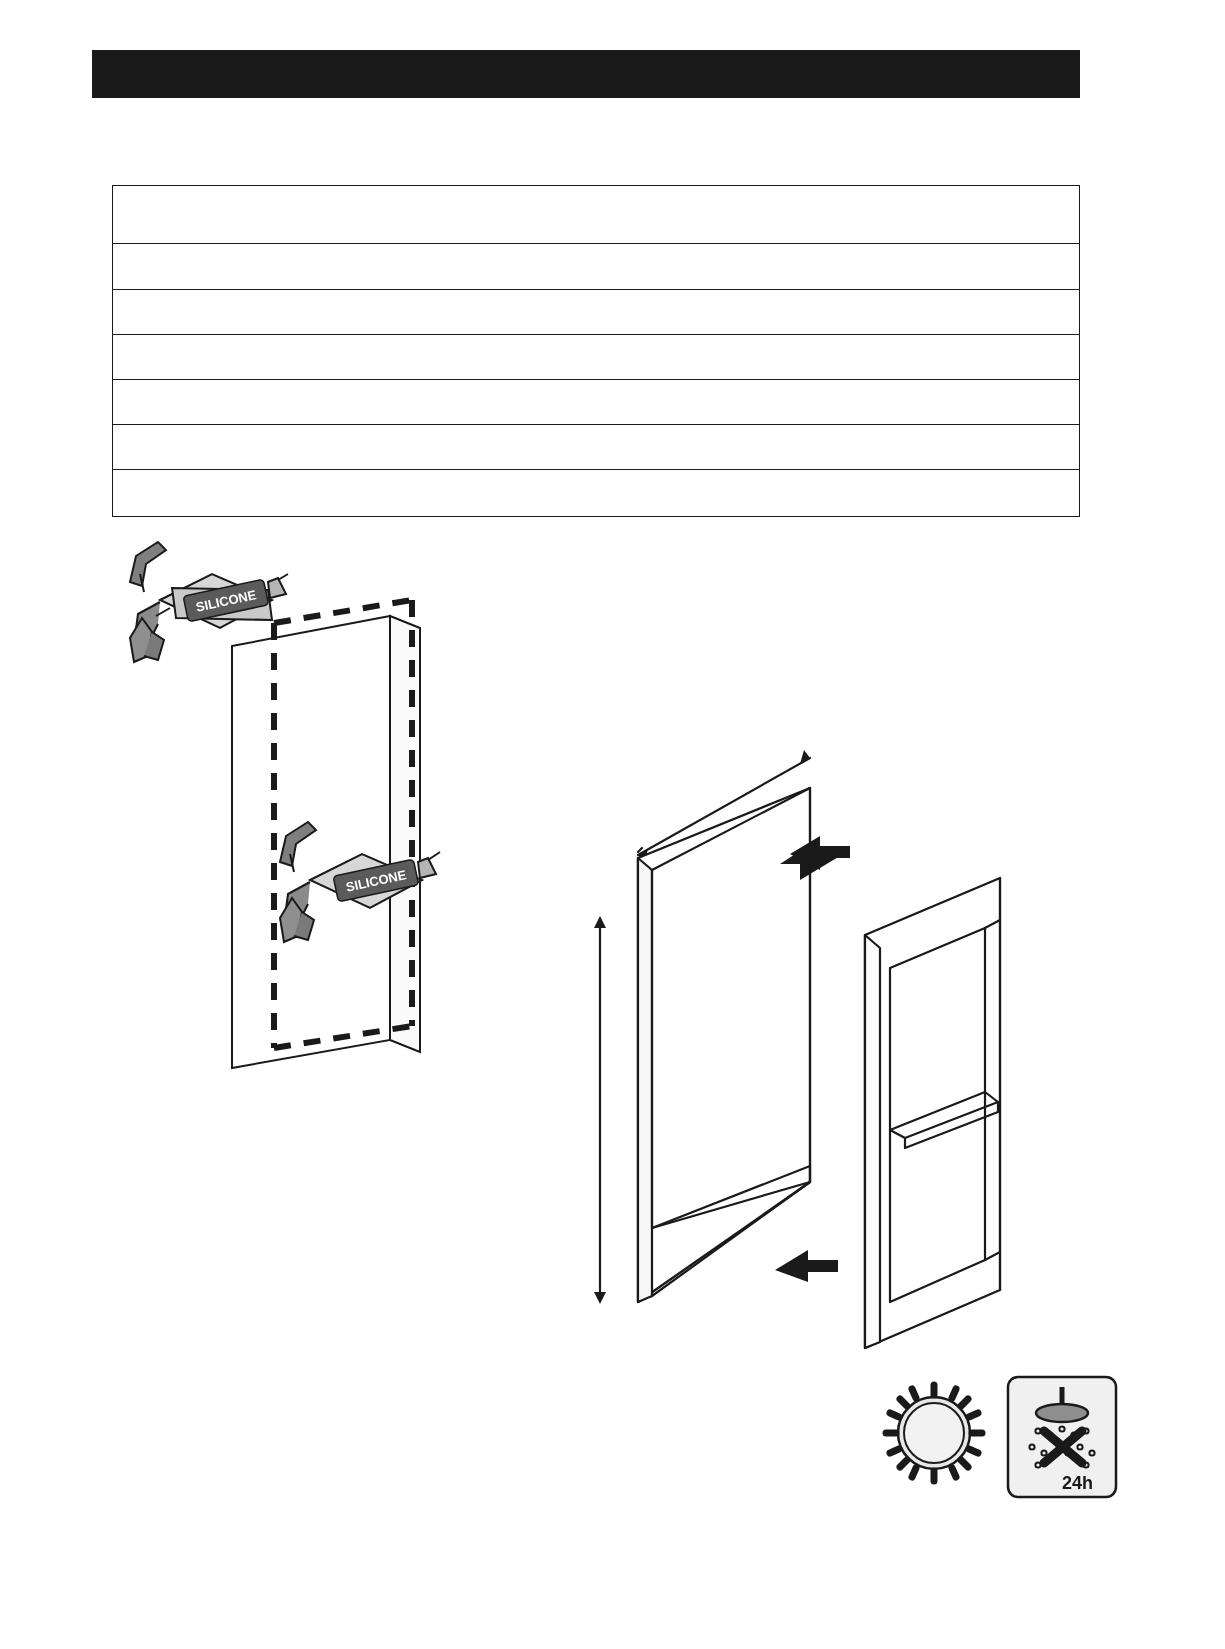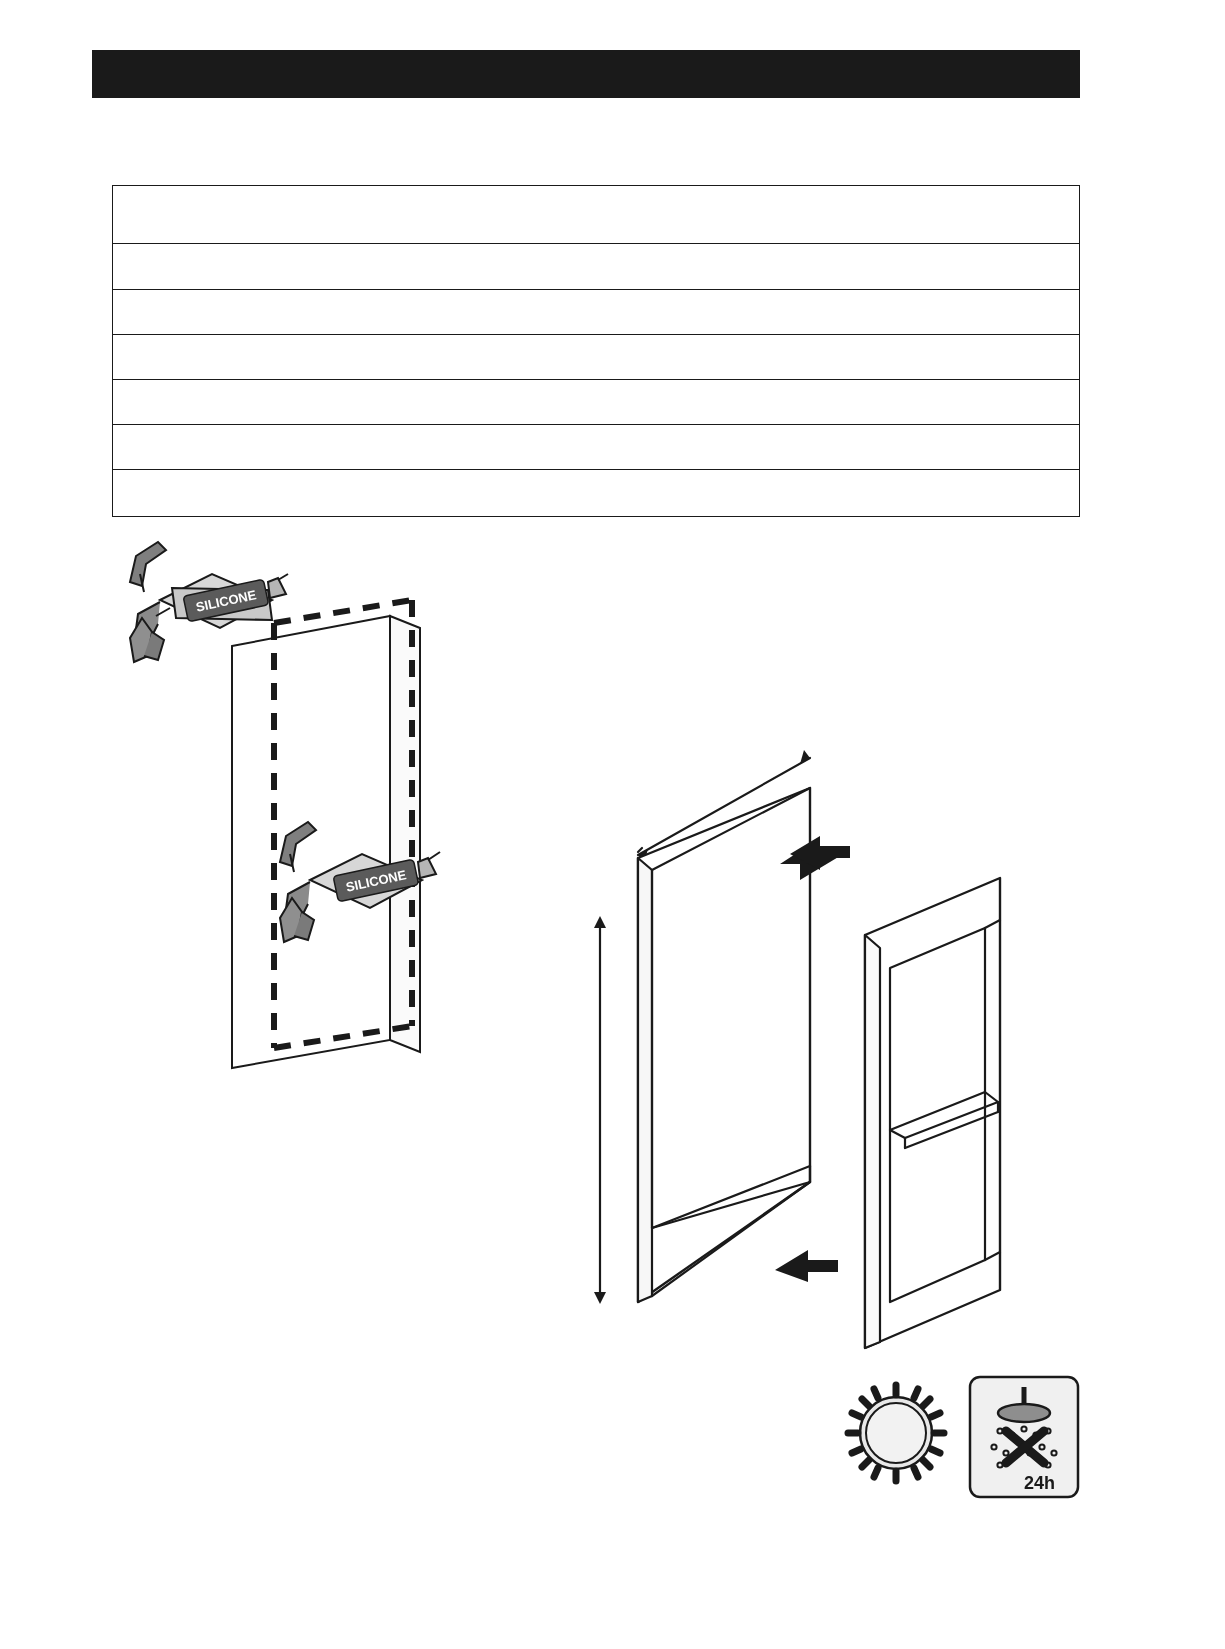--- a/index.html
+++ b/index.html
@@ -61,21 +61,21 @@
   .row-h-5 { height: 45px; }
   .row-h-6 { height: 45px; }
   .row-h-7 { height: 46px; }
 
   
   .illus {
     position: absolute;
   }
   #illus-caulk { left: 100px; top: 528px; }
   #illus-panel { left: 560px; top: 730px; }
-  #illus-icons { left: 830px; top: 1355px; }
+  #illus-icons { left: 868px; top: 1355px; }
 
   .figure-caption {
     font-size: 13px;
     color: #111;
   }
 
   
   .footer-rule {
     position: absolute;
     left: 92px;

